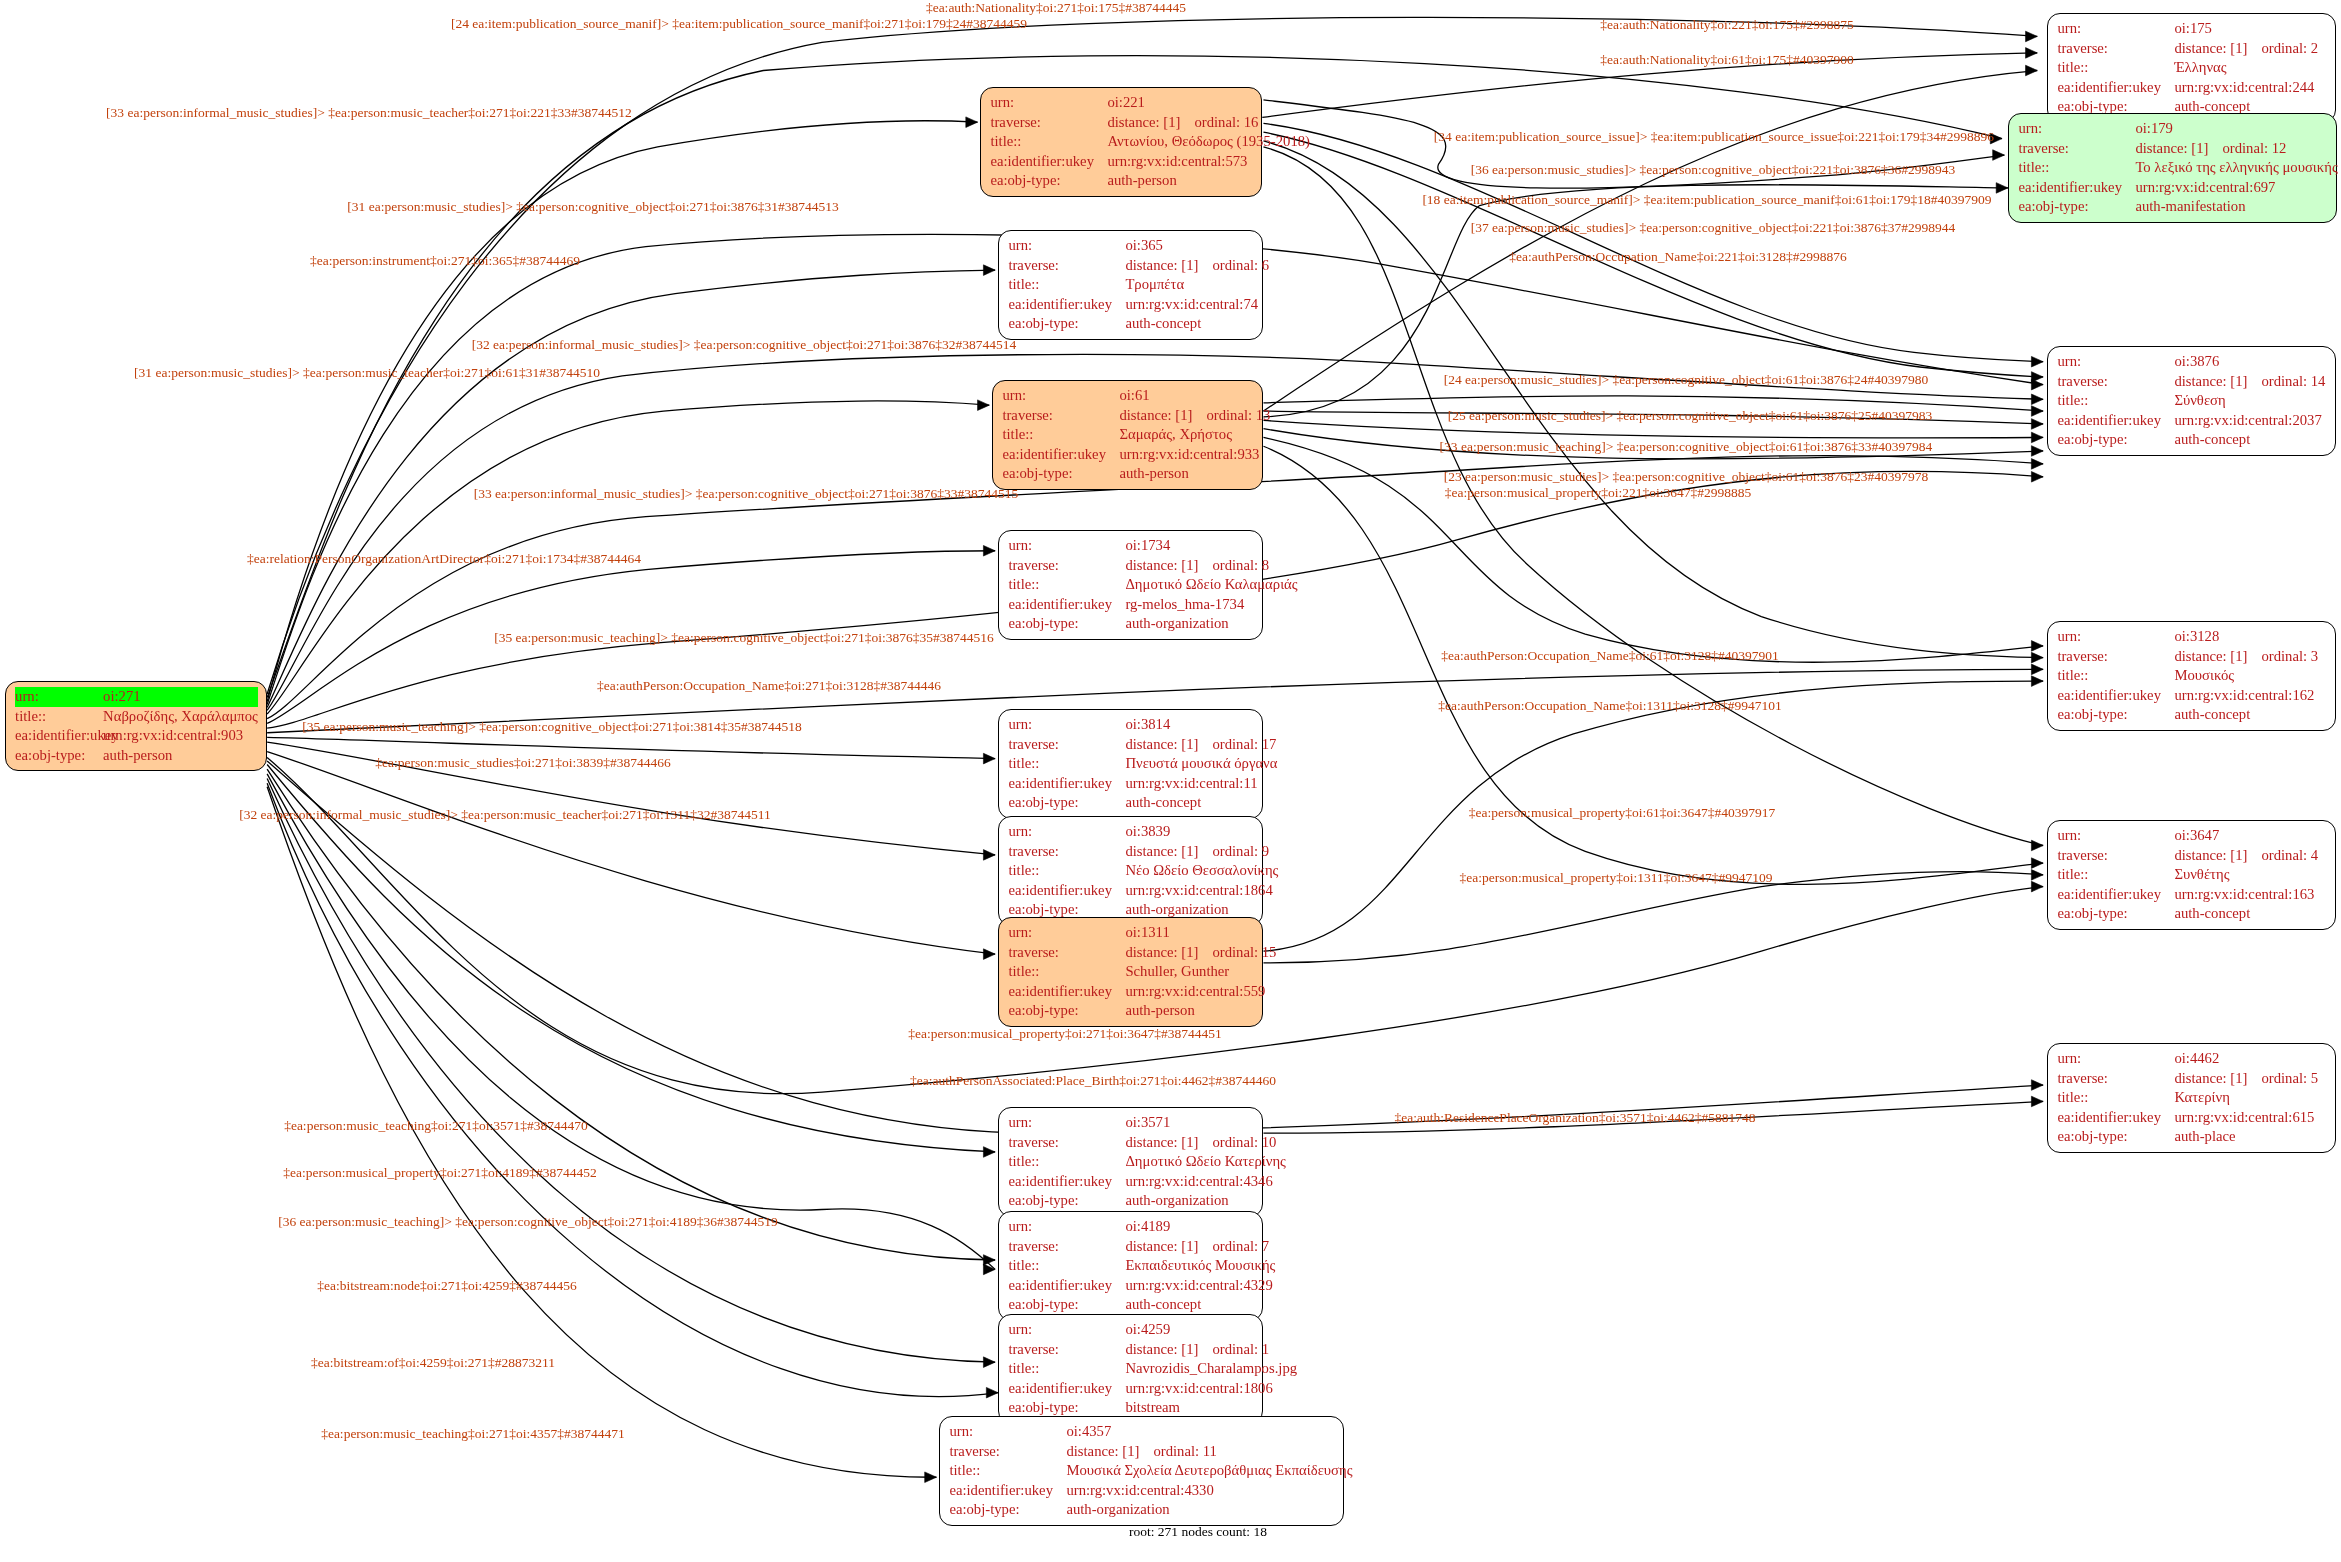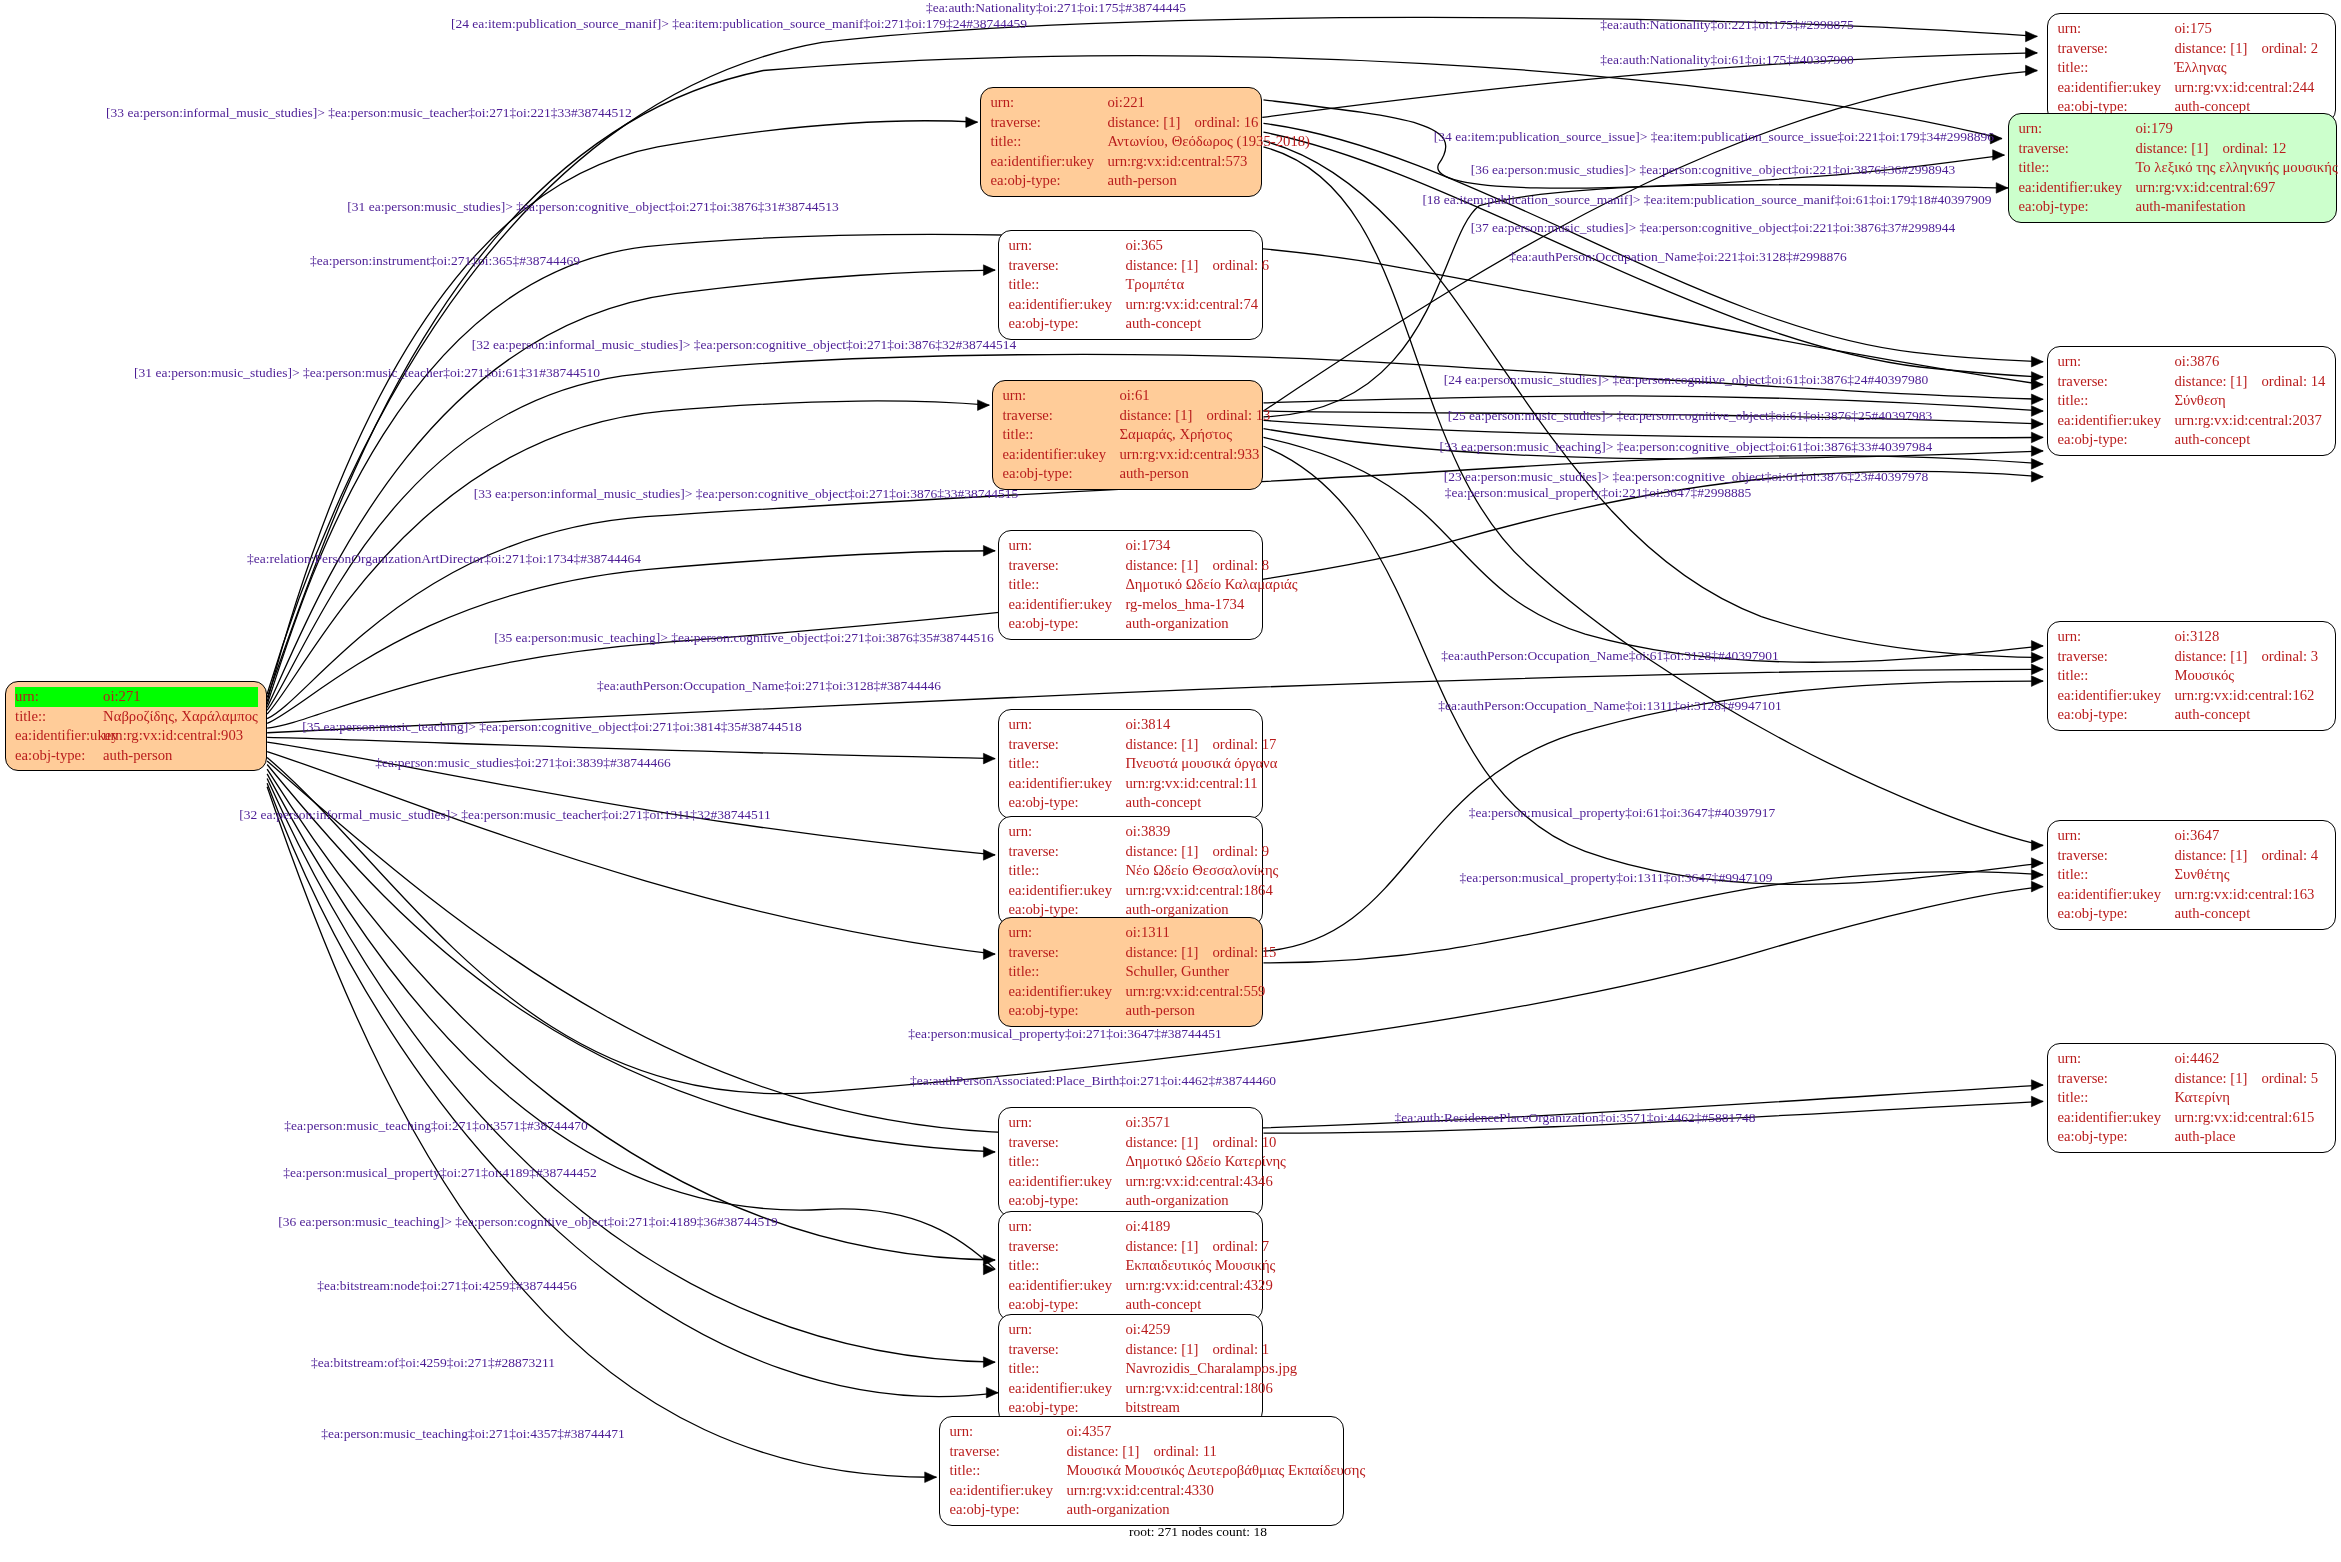--- a/index.html
+++ b/index.html
@@ -66,21 +66,21 @@
   .node.root .row.hl .k,
   .node.root .row.hl .v {
     background: #00ff00;
   }
   .node.root .k { width: 88px; flex: 0 0 88px; }
 
   .edge-label {
     position: absolute;
     font-size: 13.5px;
     line-height: 1.05;
-    color: #4c1d95;
+    color: #c2410c;
     white-space: nowrap;
     transform: translate(-50%, -50%);
   }
   .footer {
     position: absolute;
     font-size: 13.5px;
     color: #000000;
     white-space: nowrap;
     transform: translateX(-50%);
   }
@@ -585,21 +585,21 @@
         <div class="row">
           <span class="k">urn:</span>
           <span class="v">oi:4357</span>
         </div>
         <div class="row">
           <span class="k">traverse:</span>
           <span class="v"><span class="dist">distance: [1]</span><span>ordinal: 11</span></span>
         </div>
         <div class="row">
           <span class="k">title::</span>
-          <span class="v">Μουσικά Μουσικός Δευτεροβάθμιας Εκπαίδευσης</span>
+          <span class="v">Μουσικά Σχολεία Δευτεροβάθμιας Εκπαίδευσης</span>
         </div>
         <div class="row">
           <span class="k">ea:identifier:ukey</span>
           <span class="v">urn:rg:vx:id:central:4330</span>
         </div>
         <div class="row">
           <span class="k">ea:obj-type:</span>
           <span class="v">auth-organization</span>
         </div>
       </div>

